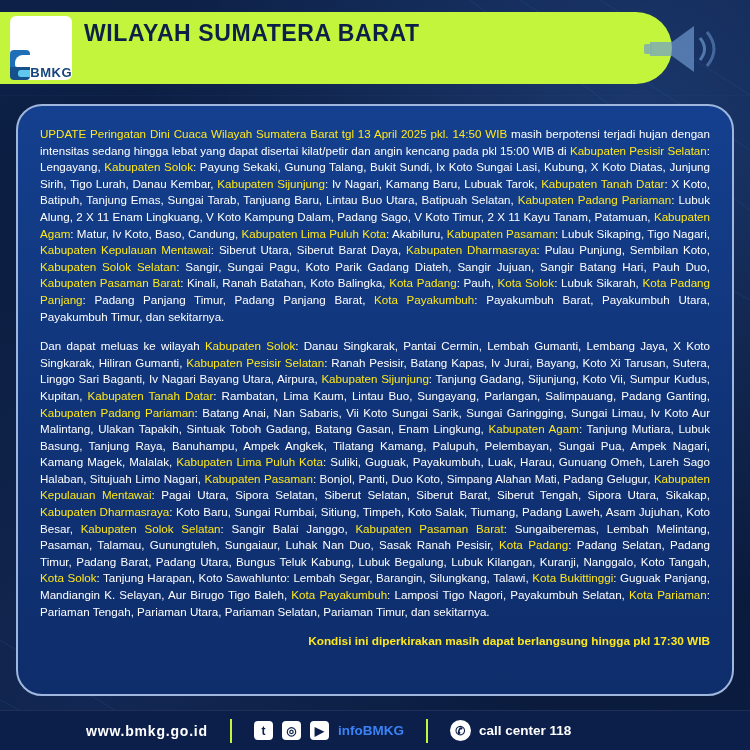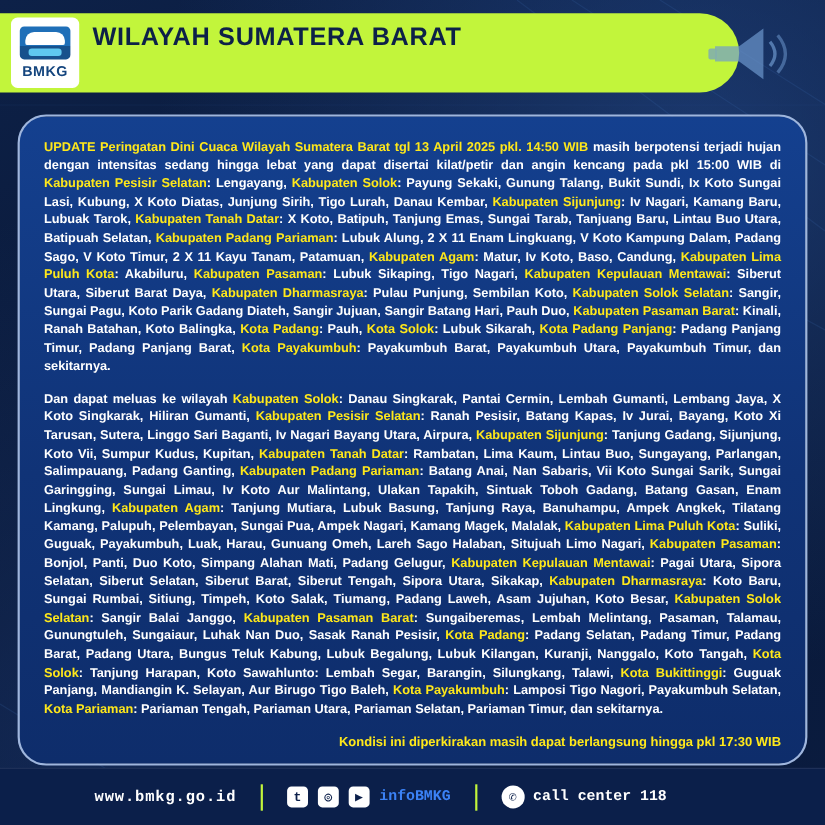--- a/index.html
+++ b/index.html
@@ -53,22 +53,21 @@
   }
   .logo-box {
     position: absolute;
     left: 10px;
     top: 16px;
     width: 62px;
     height: 64px;
     background: #ffffff;
     border-radius: 6px;
     display: flex;
-    flex-direction: column;
-    align-items: center;
+    align-items: flex-end;
     justify-content: center;
     z-index: 3;
   }
   .logo-emblem {
     width: 46px;
     height: 30px;
     background: linear-gradient(180deg, #1f6fb8 0%, #1f6fb8 58%, #17518c 58%, #17518c 100%);
     border-radius: 4px;
     position: relative;
     overflow: hidden;
@@ -133,46 +132,45 @@
     border-radius: 26px;
     padding: 20px 22px 16px 22px;
     z-index: 3;
     overflow: hidden;
   }
   .para {
     color: #ffffff;
     font-size: 11.6px;
     line-height: 16.6px;
     text-align: justify;
-    font-weight: bold;
+    font-weight: normal;
     margin: 0 0 13px 0;
   }
   .para:last-child { margin-bottom: 0; }
   .hl { color: #ffe81a; }
   .closing {
     color: #ffe81a;
     font-size: 11.8px;
     font-weight: bold;
     margin-top: 14px;
     text-align: right;
   }
 
   
   .footer {
     position: absolute;
     left: 0;
     bottom: 0;
     width: 750px;
-    height: 52px;
+    height: 40px;
     background: #0b1f4a;
     display: flex;
     align-items: center;
     z-index: 4;
     border-top: 1px solid rgba(255,255,255,0.08);
-    font-family: Liberation Mono, monospace;
   }
   .footer-site {
     color: #ffffff;
     font-size: 14px;
     font-weight: bold;
     letter-spacing: 0.8px;
     margin-left: 86px;
   }
   .divider {
     width: 2px;

